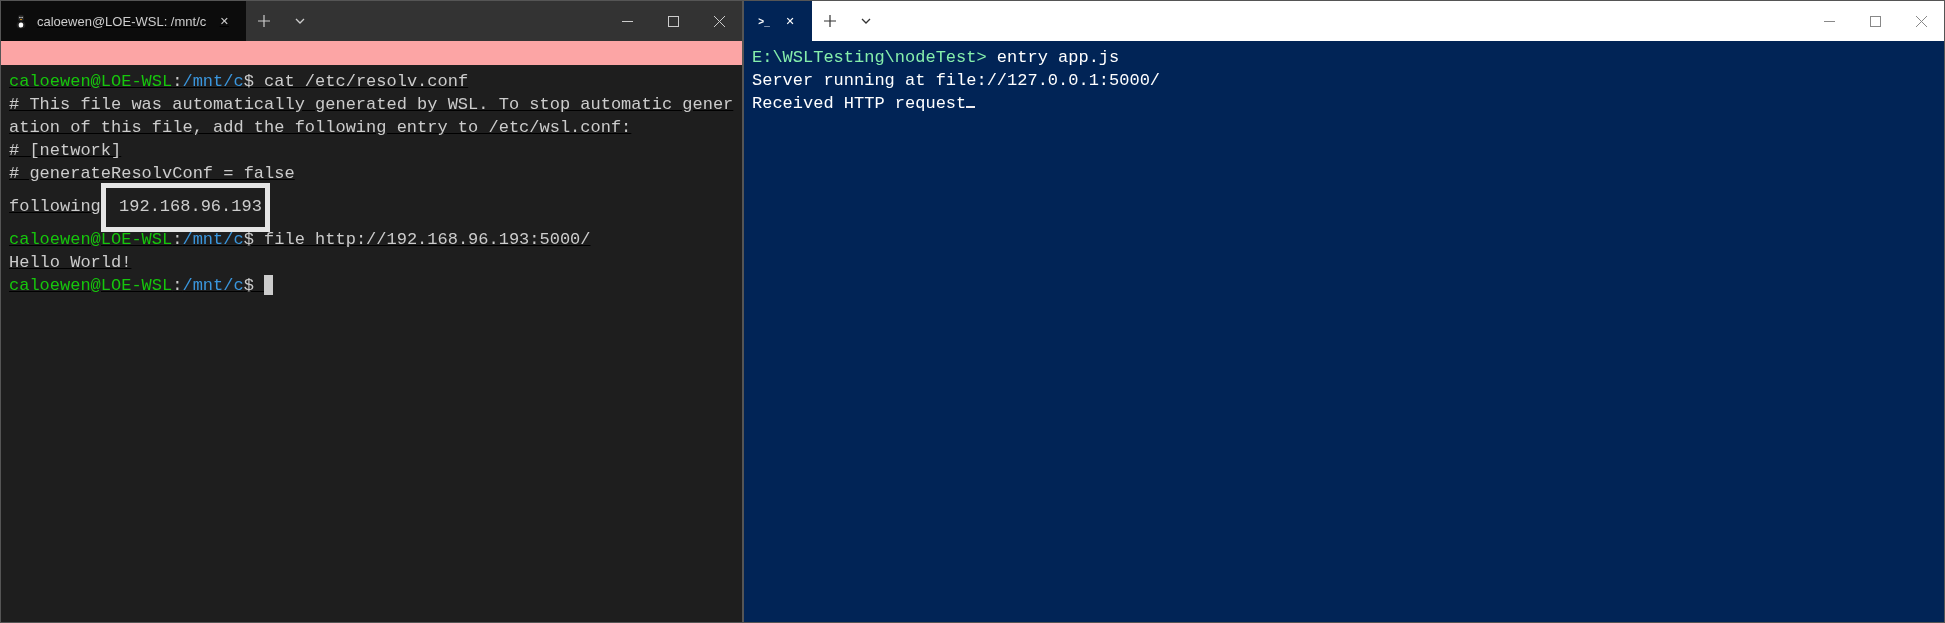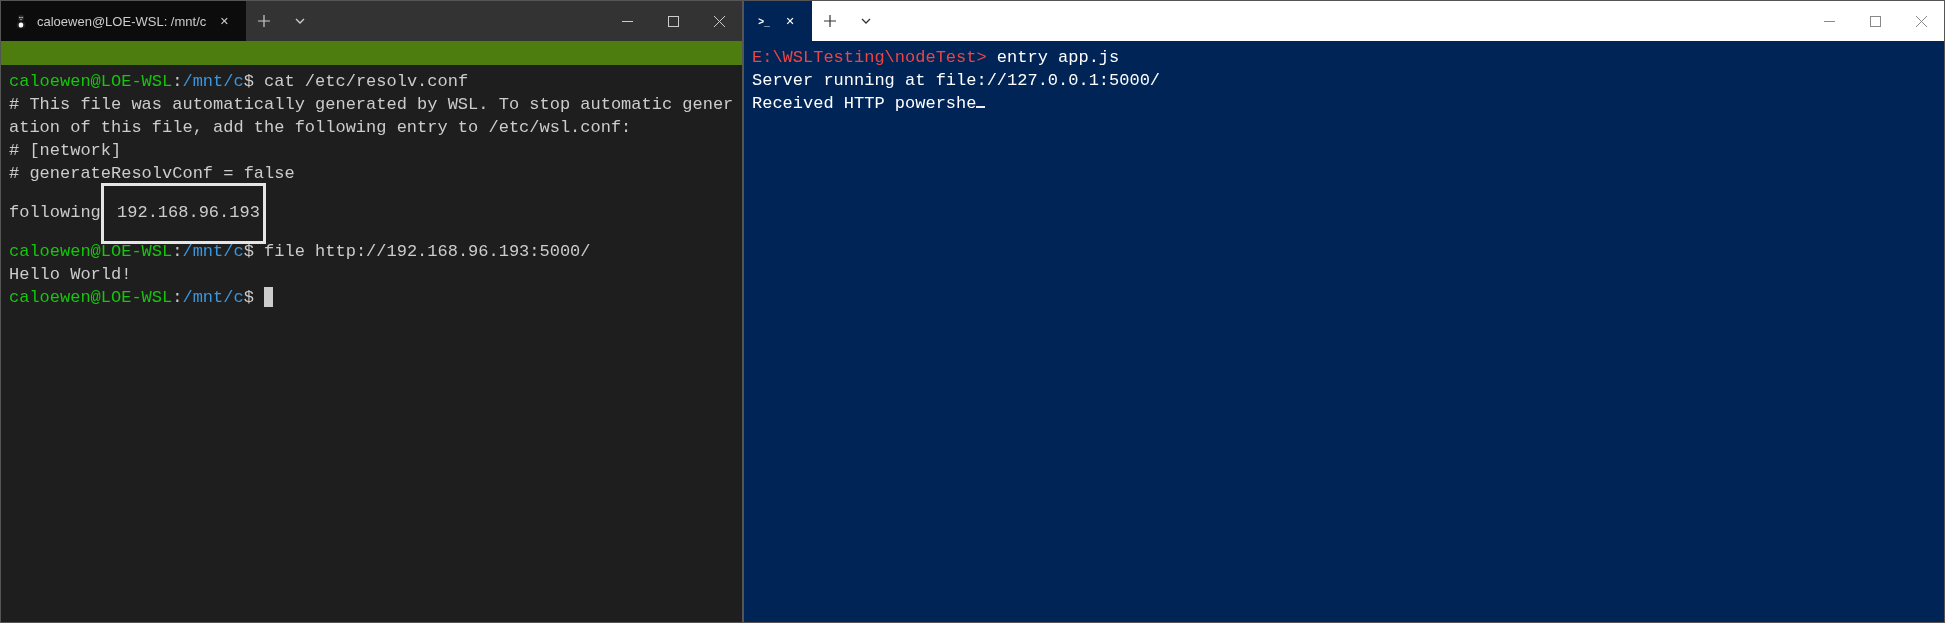--- a/index.html
+++ b/index.html
@@ -11,21 +11,21 @@
   width: 1945px;
   height: 623px;
   overflow: hidden;
 }
 .window {
   display: flex;
   flex-direction: column;
   height: 100%;
   border: 1px solid #555;
 }
-.window-left { width: 743px; background: #4d7c0f; }
+.window-left { width: 743px; background: #fca5a5; text-decoration: underline; }
 .window-right { width: 1202px; background: #012456; }
 
 .titlebar {
   height: 40px;
   display: flex;
   align-items: center;
   justify-content: space-between;
   padding: 0;
 }
 .titlebar-dark { background: #333333; color: #cccccc; }
@@ -100,33 +100,33 @@
   white-space: pre-wrap;
   word-break: break-all;
   line-height: 1.35;
   overflow: hidden;
 }
 .terminal-body-dark { background: #1e1e1e; color: #cccccc; margin-top: 24px; }
 .terminal-body-blue { background: #012456; color: #ffffff; }
 
 .prompt-user { color: #16c60c; }
 .prompt-path { color: #3a96dd; }
-.prompt-ps { color: #ef4444; }
+.prompt-ps { color: #86efac; }
 .cursor {
   display: inline-block;
   width: 9px;
   height: 20px;
   background: #cccccc;
   vertical-align: text-bottom;
 }
 .cursor-blue { background: #eeedf0; }
 
 .highlight-box {
-  border: 3px solid #e5e5e5;
-  padding: 16px 3px;
+  border: 5px solid #e5e5e5;
+  padding: 8px 3px;
   margin: -3px 0;
   display: inline-block;
 }
 
 .ps-icon {
   background: #012456;
   color: #ffffff;
   width: 16px;
   height: 16px;
   font-size: 10px;
@@ -237,14 +237,14 @@
       <div class="tb-btn">
         <svg width="11" height="11" viewBox="0 0 11 11">
             <path d="M0 0 L11 11 M11 0 L0 11" stroke="#888888" stroke-width="1"></path>
           </svg>
       </div>
     </div>
   </div>
 
   <div class="terminal-body terminal-body-blue"><span class="prompt-ps">E:\WSLTesting\nodeTest&gt; </span><span>entry app.js</span>
 <span>Server running at file://127.0.0.1:5000/</span>
-<span>Received HTTP powershe</span><span class="cursor cursor-blue" style="vertical-align:baseline;height:2px;width:9px;margin-left:0;"></span></div>
+<span>Received HTTP request</span><span class="cursor cursor-blue" style="vertical-align:baseline;height:2px;width:9px;margin-left:0;"></span></div>
 </div>
 
 </body></html>

